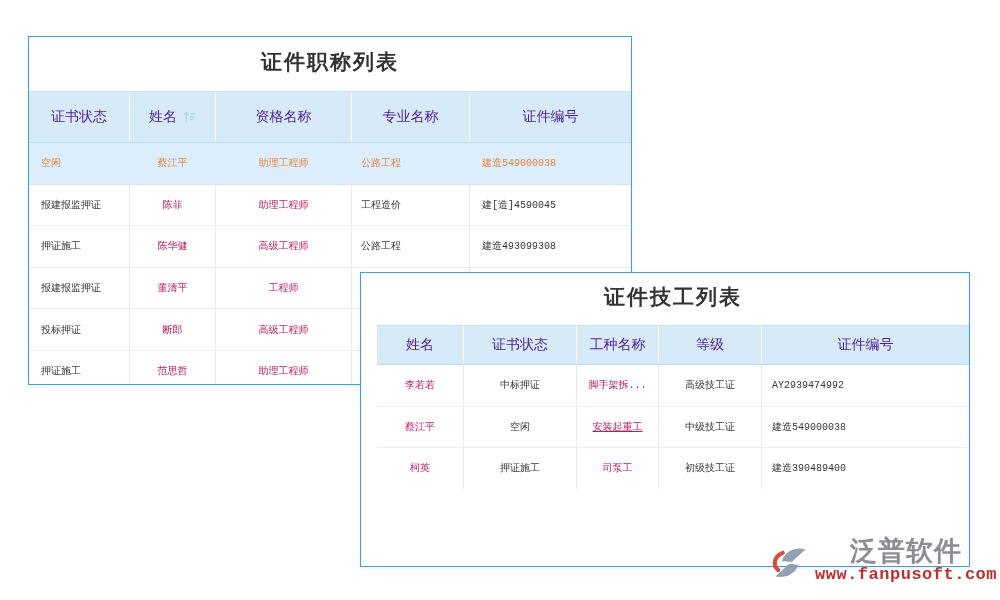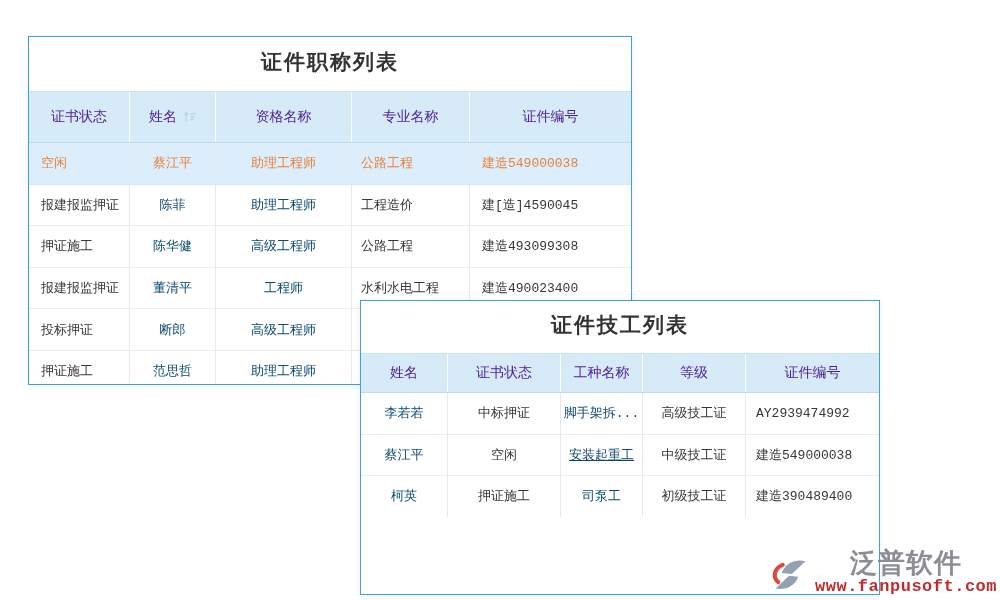--- a/index.html
+++ b/index.html
@@ -5,37 +5,37 @@
   html,body{margin:0;padding:0;background:#fff;}
   .stage{
     position:relative;width:1000px;height:600px;overflow:hidden;background:#ffffff;
     font-family:Liberation Mono, monospace;
   }
   .card{
     position:absolute;background:#fff;border:1px solid #3d9fdd;
     box-shadow:0 1px 5px rgba(40,110,160,.10);box-sizing:border-box;overflow:hidden;
   }
   .c1{left:28px;top:36px;width:604px;height:349px;}
-  .c2{left:360px;top:300px;width:520px;height:295px;z-index:5;}
+  .c2{left:360px;top:272px;width:610px;height:295px;z-index:5;padding-left:16px;}
   .card-title{
     text-align:center;font-size:21px;font-weight:700;color:#333;letter-spacing:2px;
   }
   .c1 .card-title{line-height:54px;height:54px;}
   .c2 .card-title{line-height:52px;height:52px;}
   table.grid{border-collapse:collapse;table-layout:fixed;width:100%;}
   .grid th{
     background:#d7eaf8;color:#4c1d95;font-weight:400;font-size:14px;text-align:center;
     border-top:1px solid #c9e2f4;border-bottom:1px solid #bcdcf3;padding:0;
     overflow:hidden;white-space:nowrap;
   }
   .t0 th{height:50px;}
   .t1 th{height:38px;}
   .grid th + th{border-left:1px solid rgba(255,255,255,.9);}
   .grid td{
-    font-size:13px;color:#33373a;text-align:center;padding:0;overflow:hidden;
+    font-size:10px;color:#33373a;text-align:center;padding:0;overflow:hidden;
     white-space:nowrap;text-overflow:ellipsis;border-top:1px solid #ededed;
   }
   .t0 td{height:40.6px;}
   .t1 td{height:40.5px;}
   .grid td + td{border-left:1px solid #e7eaec;}
   .grid tbody tr:first-child td{border-top:none;}
   
   .t0 th:nth-child(1),.t0 td:nth-child(1){width:100px;}
   .t0 th:nth-child(2),.t0 td:nth-child(2){width:85px;}
   .t0 th:nth-child(3),.t0 td:nth-child(3){width:135px;}
@@ -43,27 +43,27 @@
   .t1 th:nth-child(1),.t1 td:nth-child(1){width:86px;}
   .t1 th:nth-child(2),.t1 td:nth-child(2){width:112px;}
   .t1 th:nth-child(3),.t1 td:nth-child(3){width:81px;}
   .t1 th:nth-child(4),.t1 td:nth-child(4){width:102px;}
   
   .t0 td:nth-child(1){text-align:left;padding-left:12px;}
   .t0 td:nth-child(4){text-align:left;padding-left:9px;}
   .t0 td:nth-child(5){text-align:left;padding-left:12px;}
   .t1 td:nth-child(5){text-align:left;padding-left:10px;}
   
-  td.link{color:#0c4a6e;cursor:pointer;}
+  td.link{color:#be185d;cursor:pointer;}
   td.ulink{text-decoration:underline;}
   tr.hl td{background:#dceefb;color:#e8833c;border-top:1px solid #cfe7f8;border-bottom:1px solid #cfe7f8;}
   .sort{display:inline-block;margin-left:6px;vertical-align:-2px;line-height:0;cursor:pointer;}
   
   .watermark{
-    position:absolute;right:3px;bottom:6px;z-index:9;display:flex;align-items:flex-start;
+    position:absolute;right:3px;bottom:18px;z-index:9;display:flex;align-items:flex-start;
     opacity:.92;pointer-events:none;gap:7px;
   }
   .wm-logo{display:block;width:40px;height:40px;margin-top:4px;}
   .wm-text{display:flex;flex-direction:column;align-items:center;margin-left:-2px;}
   .wm-brand{font-size:27px;font-weight:700;color:#84848d;letter-spacing:1px;line-height:30px;}
   .wm-url{font-size:17px;font-weight:700;color:#b91c1c;line-height:14px;letter-spacing:.5px;}
 </style>
 </head>
 <body>
 

